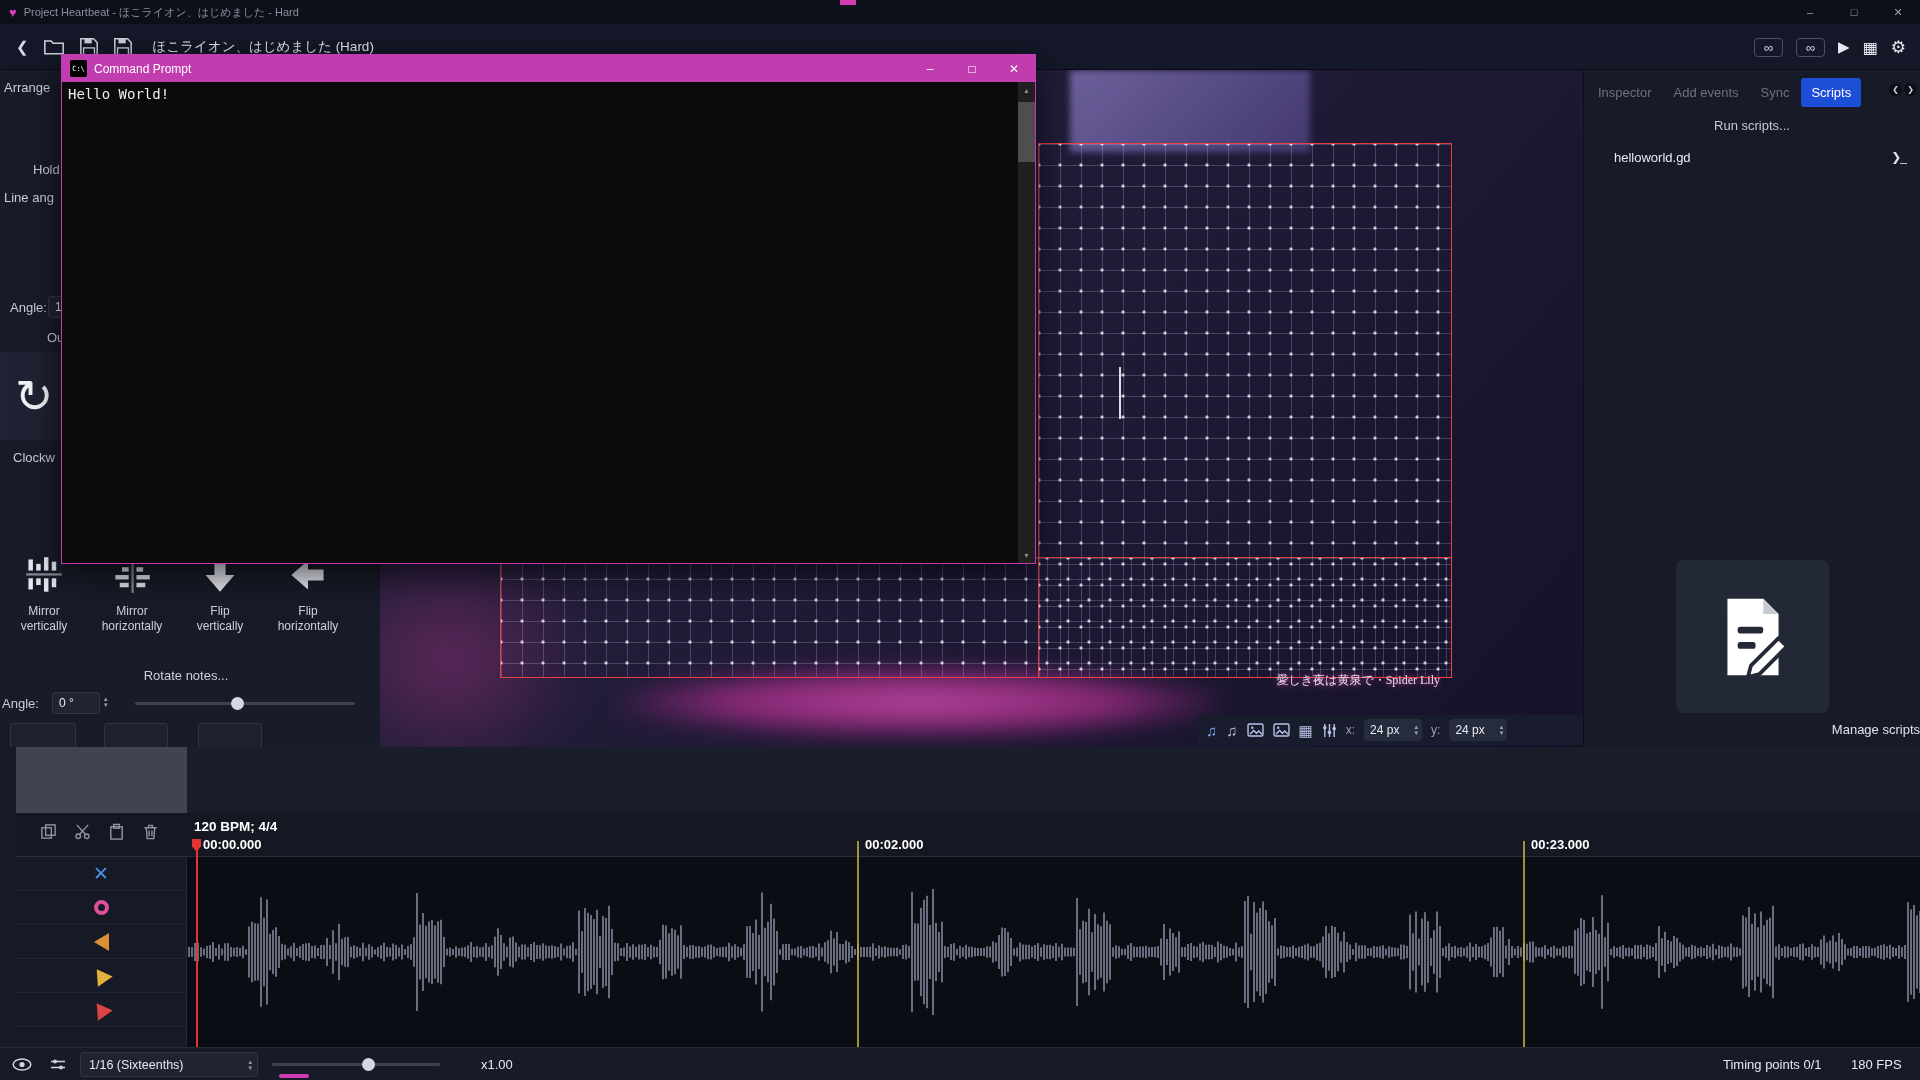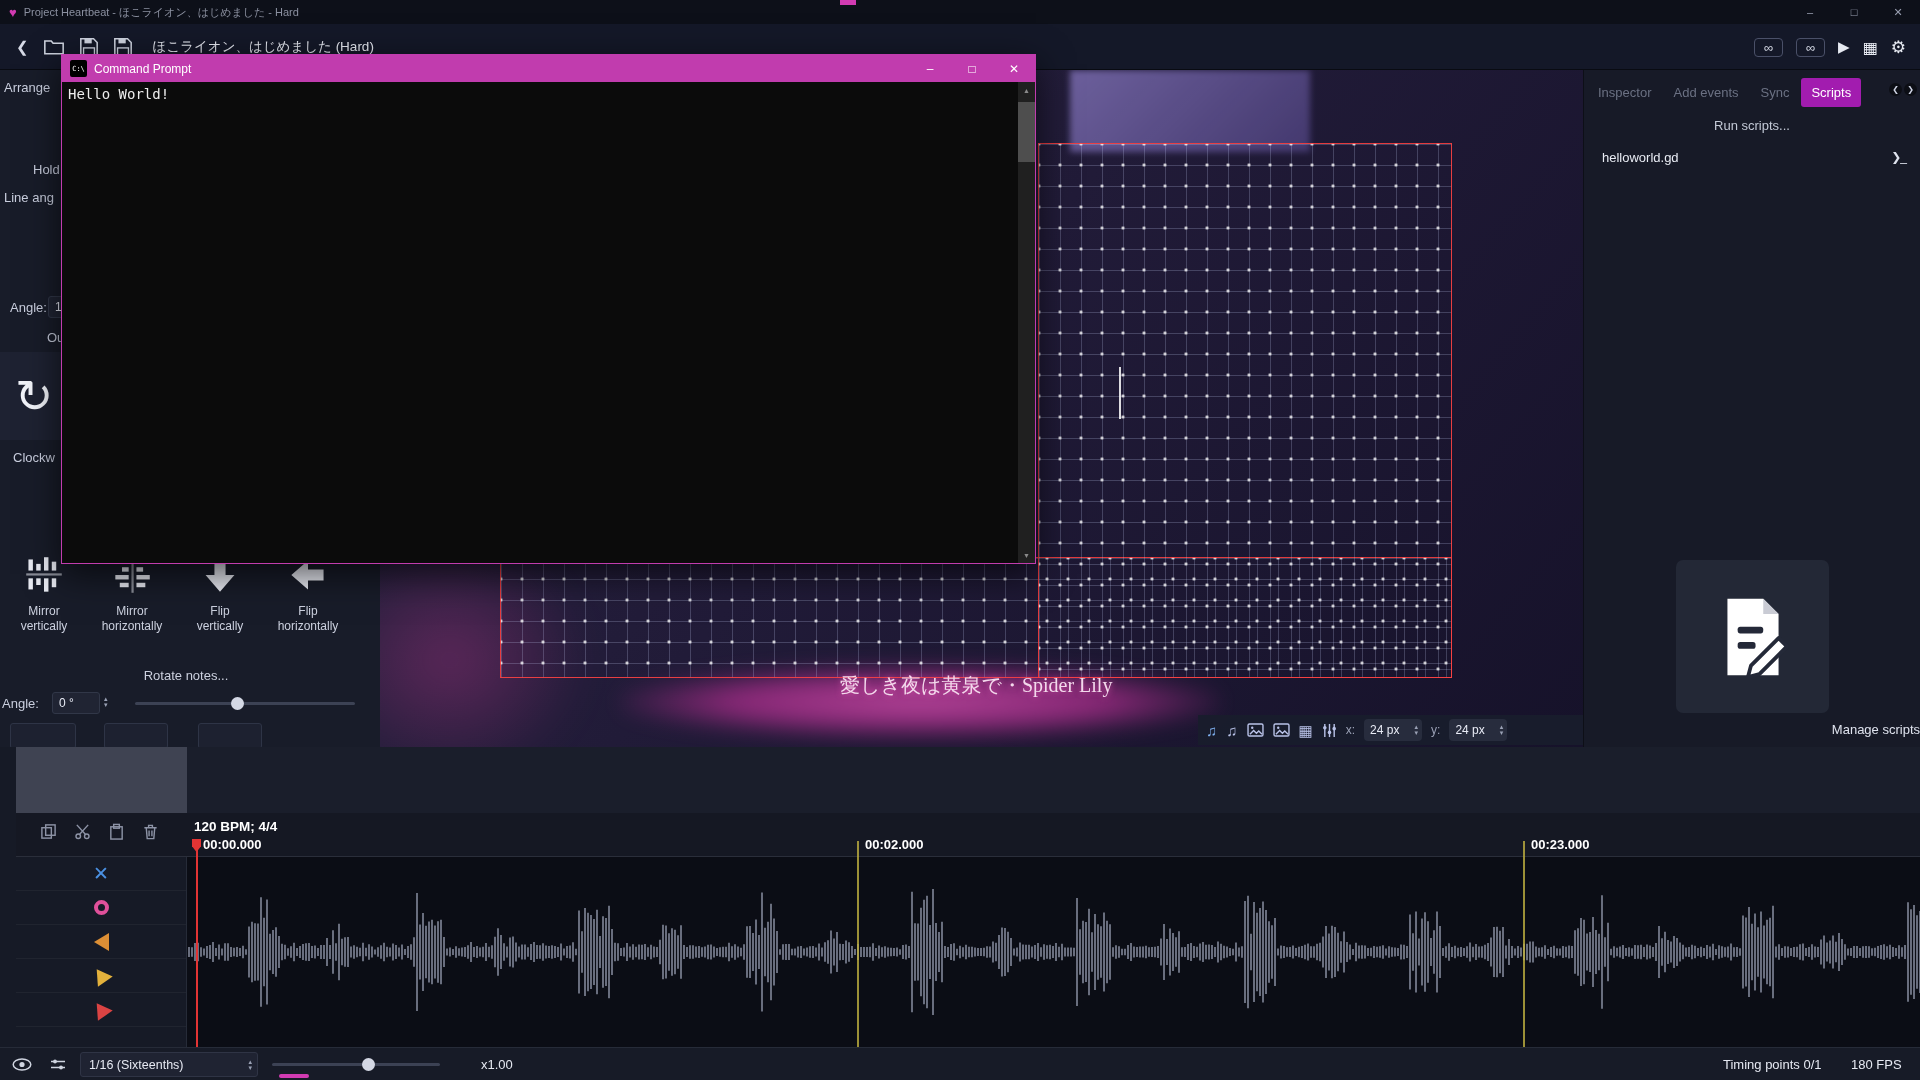--- a/index.html
+++ b/index.html
@@ -43,37 +43,37 @@
 
 #preview{position:absolute;left:380px;top:70px;width:1203px;height:677px;overflow:hidden;background:linear-gradient(130deg,#2b2542 0%,#211b38 45%,#16122a 100%)}
 .blob-art{position:absolute;left:690px;top:0;width:240px;height:82px;background:linear-gradient(135deg,#7a6cae,#4a3e78);filter:blur(3px);opacity:.85}
 .glow-magenta{position:absolute;left:240px;top:596px;width:600px;height:72px;background:radial-gradient(ellipse at center,#d84fb0 0%,#a12c86 45%,transparent 75%);filter:blur(10px);opacity:.8}
 .glow-corner{position:absolute;left:-70px;top:470px;width:280px;height:240px;background:radial-gradient(ellipse at center,#8a2f72,transparent 70%);filter:blur(18px);opacity:.55}
 .note-grid{position:absolute;border:1px solid rgba(250,62,62,.9);background-image:radial-gradient(circle,rgba(255,255,255,.85) 1px,rgba(255,255,255,0) 2px),repeating-linear-gradient(to right,rgba(205,215,255,.22) 0 1px,transparent 1px 21px),repeating-linear-gradient(to bottom,rgba(205,215,255,.22) 0 1px,transparent 1px 21px);background-size:21px 21px,auto,auto;background-position:-10.5px -10.5px,0 0,0 0}
 #grid-a{left:658px;top:73px;width:414px;height:535px}
 #grid-b{left:120px;top:487px;width:952px;height:121px}
 .center-marker{position:absolute;left:739px;top:297px;width:2px;height:52px;background:rgba(255,255,255,.85)}
 #song-title{position:absolute;left:460px;top:492px;width:600px;text-align:center;font-family:"Liberation Serif","DejaVu Serif",serif;font-size:35px;color:#fff;letter-spacing:3px;text-shadow:0 0 10px rgba(190,170,255,.9),0 0 3px #fff}
-#song-subtitle{position:absolute;left:460px;top:602px;width:600px;text-align:left;font-family:"Liberation Serif","DejaVu Serif",serif;font-size:20px;color:#f3d9ec;text-shadow:0 0 6px rgba(230,90,180,.9)}
+#song-subtitle{position:absolute;left:460px;top:602px;width:600px;text-align:right;font-family:"Liberation Serif","DejaVu Serif",serif;font-size:12px;color:#f3d9ec;text-shadow:0 0 6px rgba(230,90,180,.9)}
 #preview-bar{position:absolute;left:818px;top:645px;width:385px;height:30px;background:rgba(25,29,44,.93);display:flex;align-items:center;gap:9px;padding-left:8px}
 .pv-icon{color:#b9c2e8;font-size:15px;display:flex;align-items:center;line-height:1}
 .pv-icon.music-a{color:#7fb0f0}
 .pv-label{color:#9aa0b5;font-size:12px}
 .pv-spin{width:58px;height:22px;background:#272c3d;border-radius:4px;display:flex;align-items:center;justify-content:space-between;padding:0 4px 0 6px;color:#e8ebf5;font-size:12px}
 
 
 #right-panel{position:absolute;left:1583px;top:70px;width:337px;height:677px;background:#171a27;border-left:1px solid #0d0f17}
 #rp-tabs{position:absolute;left:4px;top:8px;height:29px;display:flex;gap:2px}
 .rp-tab{padding:0 10px;display:flex;align-items:center;color:#6b7183;font-size:13px;border-radius:3px}
-.rp-tab.active{background:#a21caf;color:#fff}
+.rp-tab.active{background:#1d4ed8;color:#fff}
 #rp-chevrons{position:absolute;right:3px;top:13px;display:flex;gap:2px}
 .rp-chev{width:13px;height:13px;border-radius:7px;background:#0c0e15;color:#cfd4e4;font-size:8px;display:flex;align-items:center;justify-content:center}
 #run-scripts-label{position:absolute;top:48px;left:0;width:100%;text-align:center;color:#c3c9d6}
 #script-row{position:absolute;top:72px;left:0;width:100%;height:30px;display:flex;align-items:center}
-#script-row .file{margin-left:18px;color:#e8ebf3}
+#script-row .file{margin-left:30px;color:#e8ebf3}
 #script-row .prompt{position:absolute;right:14px;color:#dfe3ee;font-size:12px;letter-spacing:-1px}
 #manage-tile{position:absolute;left:92px;top:490px;width:153px;height:153px;background:#232836;border-radius:7px;display:flex;align-items:center;justify-content:center}
 #manage-label{position:absolute;top:652px;left:0;width:100%;text-align:right;color:#dfe3ee}
 
 
 #timeline{position:absolute;left:16px;top:747px;width:1920px;height:300px;background:#12151f}
 #minimap-strip{position:absolute;left:0;top:0;width:1920px;height:66px;background:#1a1e2b}
 #minimap-view{position:absolute;left:0;top:0;width:171px;height:66px;background:#3f4352}
 #tl-header{position:absolute;left:0;top:66px;width:1920px;height:44px;background:#151823;border-bottom:1px solid #2a2e3a}
 #tl-tools{position:absolute;left:24px;top:10px;display:flex;gap:17px;align-items:center}

